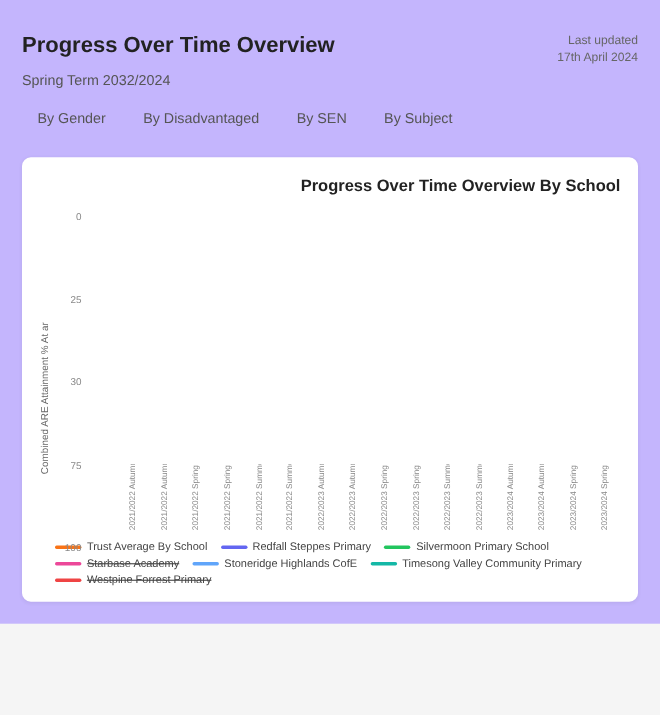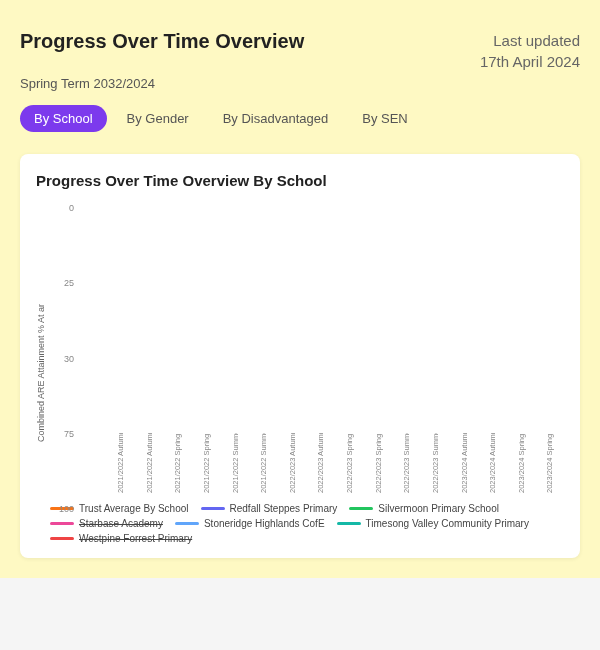--- a/index.html
+++ b/index.html
@@ -4,36 +4,36 @@
   <style>
     * { box-sizing: border-box; margin: 0; padding: 0; }
     body {
       font-family: -apple-system, BlinkMacSystemFont, 'Segoe UI', sans-serif;
       background: #f5f5f5;
       width: 600px;
       min-height: 650px;
       color: #333;
     }
     .page {
-      background: #fef9c3;
+      background: #c4b5fd;
       padding: 30px 20px 20px 20px;
     }
     .header-row {
       display: flex;
       justify-content: space-between;
       align-items: flex-start;
       margin-bottom: 4px;
     }
     .page-title {
       font-size: 20px;
       font-weight: 700;
       color: #222;
     }
     .last-updated {
-      font-size: 15px;
+      font-size: 11px;
       color: #666;
       text-align: right;
       line-height: 1.4;
     }
     .subtitle {
       font-size: 13px;
       color: #555;
       margin-bottom: 14px;
     }
     .tabs {
@@ -60,20 +60,21 @@
       background: #fff;
       border-radius: 8px;
       padding: 18px 16px 14px 16px;
       box-shadow: 0 1px 4px rgba(0,0,0,0.07);
     }
     .chart-title {
       font-size: 15px;
       font-weight: 600;
       color: #222;
       margin-bottom: 14px;
+      text-align: right;
     }
     .chart-area {
       display: flex;
       gap: 0;
     }
     .y-axis-label {
       writing-mode: vertical-rl;
       transform: rotate(180deg);
       font-size: 9px;
       color: #666;
@@ -175,24 +176,24 @@
   <div class="header-row">
     <div class="page-title">Progress Over Time Overview</div>
     <div class="last-updated">
       <span>Last updated</span><br>
       <span>17th April 2024</span>
     </div>
   </div>
   <div class="subtitle">Spring Term 2032/2024</div>
 
   <div class="tabs">
-    <button class="tab active">By School</button>
     <button class="tab">By Gender</button>
     <button class="tab">By Disadvantaged</button>
     <button class="tab">By SEN</button>
+    <button class="tab">By Subject</button>
   </div>
 
   <div class="chart-card">
     <div class="chart-title">Progress Over Time Overview By School</div>
     <div class="chart-area">
       <div class="y-axis-label">Combined ARE Attainment % At ar</div>
       <div class="chart-inner">
         <div style="display:flex; align-items:stretch;">
           <div class="y-ticks">
             <div class="y-tick">100</div>

